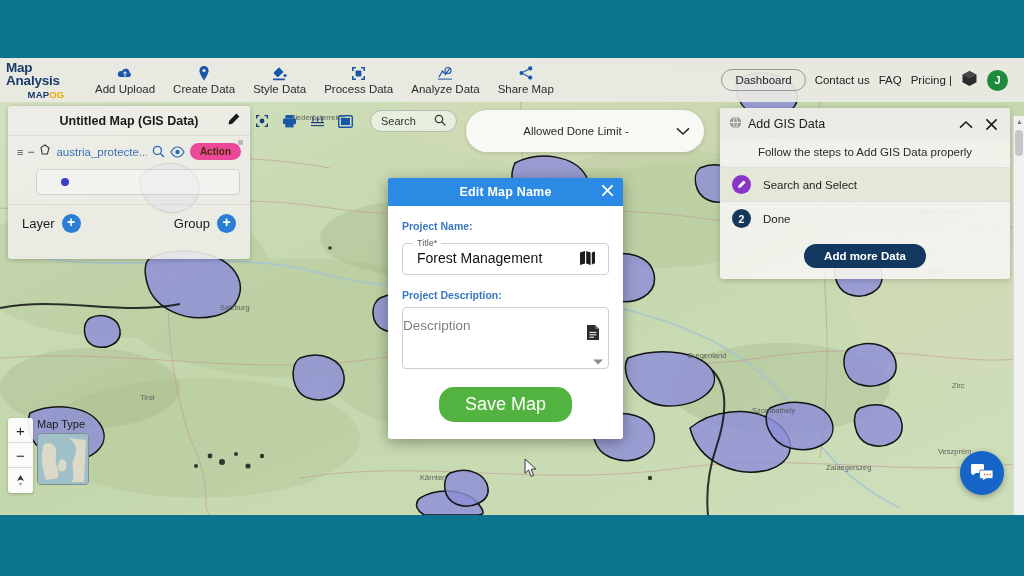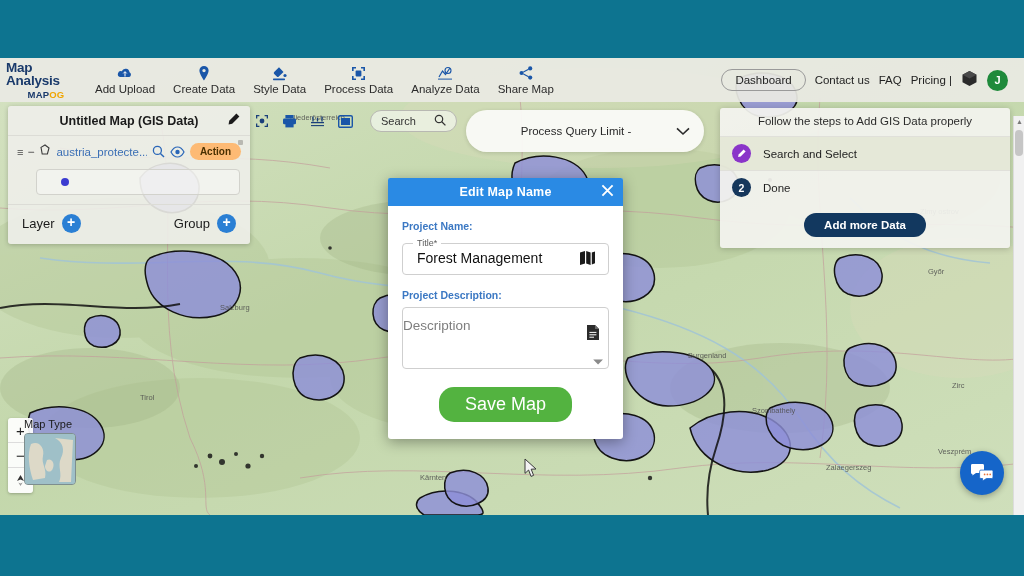--- a/index.html
+++ b/index.html
@@ -65,35 +65,35 @@
     padding:8px 10px 7px; font-size:12.5px; font-weight:bold; color:#1b1b1b;
     border-bottom:1px solid #dcdcd6;
   }
   .lp-head .pencil { position:absolute; right:10px; top:7px; cursor:pointer; }
   .lp-row { display:flex; align-items:center; gap:5px; padding:7px 9px 3px; }
   .lp-row .grip { color:#4a4a4a; font-size:11px; letter-spacing:-1px; cursor:grab;}
   .lp-row .minus { color:#4a4a4a; font-size:12px; cursor:pointer; }
   .lp-row .lname { color:#3b6fb5; font-size:11.5px; flex:1; overflow:hidden; white-space:nowrap; }
   .lp-row .ricon { cursor:pointer; display:flex; }
   .actionbtn {
-    background:#fdba74; color:#4a3000; font-size:10px; font-weight:bold;
+    background:#ec4899; color:#4a3000; font-size:10px; font-weight:bold;
     border-radius:11px; padding:3px 10px; cursor:pointer; position:relative;
   }
   .actionbtn::after{
     content:""; position:absolute; right:-2px; top:-3px; width:5px;height:5px;
     background:#b9b9b2; border-radius:1px;
   }
   .swatchbox {
     margin:6px 10px 9px 28px; border:1px solid #d2d2cc; border-radius:4px;
     height:26px; display:flex; align-items:center; padding-left:24px; background:rgba(255,255,255,0.35);
   }
   .swatch-dot { width:8px;height:8px;border-radius:50%;background:#3b3bd0; }
   .lp-foot {
     display:flex; align-items:center; justify-content:space-between;
-    padding:9px 14px 11px; border-top:1px solid #dcdcd6;
+    padding:9px 14px 26px; border-top:1px solid #dcdcd6;
   }
   .lp-foot .grp { display:flex; align-items:center; gap:7px; font-size:13px; color:#1b1b1b; }
   .plusbtn {
     width:19px;height:19px;border-radius:50%;background:#2a7fd4;color:#fff;
     font-size:14px; line-height:17px; text-align:center; cursor:pointer; font-weight:bold;
   }
 
   
   #maptoolbar {
     position:absolute; left:255px; top:52px; display:flex; align-items:center; gap:13px; z-index:30;
@@ -182,21 +182,21 @@
   #zoomctl {
     position:absolute; left:8px; top:360px; width:25px;
     background:rgba(255,255,255,0.92); border-radius:3px; z-index:25;
     box-shadow:0 1px 3px rgba(0,0,0,0.25);
   }
   #zoomctl div {
     height:25px; display:flex; align-items:center; justify-content:center;
     font-size:15px; color:#222; cursor:pointer; border-bottom:1px solid #dcdcdc;
   }
   #zoomctl div:last-child { border-bottom:none; font-size:10px; }
-  #maptype { position:absolute; left:24px; top:360px; z-index:25; width:56px; }
+  #maptype { position:absolute; left:37px; top:360px; z-index:25; width:56px; }
   #maptype .mt-lbl { font-size:11px; color:#1b1b1b; margin-bottom:3px; }
   #maptype .mt-thumb {
     width:52px;height:52px;border:1px solid #7e8e8e;border-radius:4px;overflow:hidden;
     cursor:pointer; background:#a9c6cc;
   }
 
   
   #chatbtn {
     position:absolute; right:20px; bottom:20px; width:44px;height:44px;border-radius:50%;
     background:#1565c9; display:flex;align-items:center;justify-content:center;
@@ -505,30 +505,49 @@
         <svg width="12" height="12" viewBox="0 0 12 12">
             <circle cx="5" cy="5" r="3.7" fill="none" stroke="#333" stroke-width="1.2"></circle>
             <path d="M7.8 7.8 11.4 11.4" stroke="#333" stroke-width="1.3"></path>
           </svg>
       </span>
     </div>
   </div>
 
   <div id="aibar">
     <div class="txt">
-      <div>Process Query Limit -</div>
+      <div>Allowed Done Limit -</div>
     </div>
     <span class="chev">
       <svg width="14" height="9" viewBox="0 0 14 9">
           <path d="M1 1.4 7 7 13 1.4" fill="none" stroke="#2b2b2b" stroke-width="1.6"></path>
         </svg>
     </span>
   </div>
 
   <div id="gispanel">
+    <div class="gp-head">
+      <span>
+        <svg width="13" height="13" viewBox="0 0 13 13">
+            <circle cx="6.5" cy="6.5" r="5.7" fill="#9a9a94"></circle>
+            <path d="M0.9 6.5h11.2M6.5 0.8c2.6 2.6 2.6 8.8 0 11.4-2.6-2.6-2.6-8.8 0-11.4z" fill="none" stroke="#f3f3ef" stroke-width="0.9"></path>
+          </svg>
+      </span>
+      <span class="ttl">Add GIS Data</span>
+      <span class="ctl">
+        <svg width="14" height="9" viewBox="0 0 14 9">
+            <path d="M1 7.6 7 2 13 7.6" fill="none" stroke="#1b1b1b" stroke-width="1.5"></path>
+          </svg>
+      </span>
+      <span class="ctl">
+        <svg width="13" height="13" viewBox="0 0 13 13">
+            <path d="M1.4 1.4 11.6 11.6M11.6 1.4 1.4 11.6" stroke="#1b1b1b" stroke-width="1.6"></path>
+          </svg>
+      </span>
+    </div>
     <div class="gp-sub">Follow the steps to Add GIS Data properly</div>
     <div class="gp-step active">
       <span class="badge" style="background:#8a35c9">
         <svg width="9" height="9" viewBox="0 0 9 9">
             <path d="M6.6 0.4l2 2-5 5-2.5.5.5-2.5z" fill="#fff"></path>
           </svg>
       </span>
       <span class="slbl">Search and Select</span>
     </div>
     <div class="gp-step">

